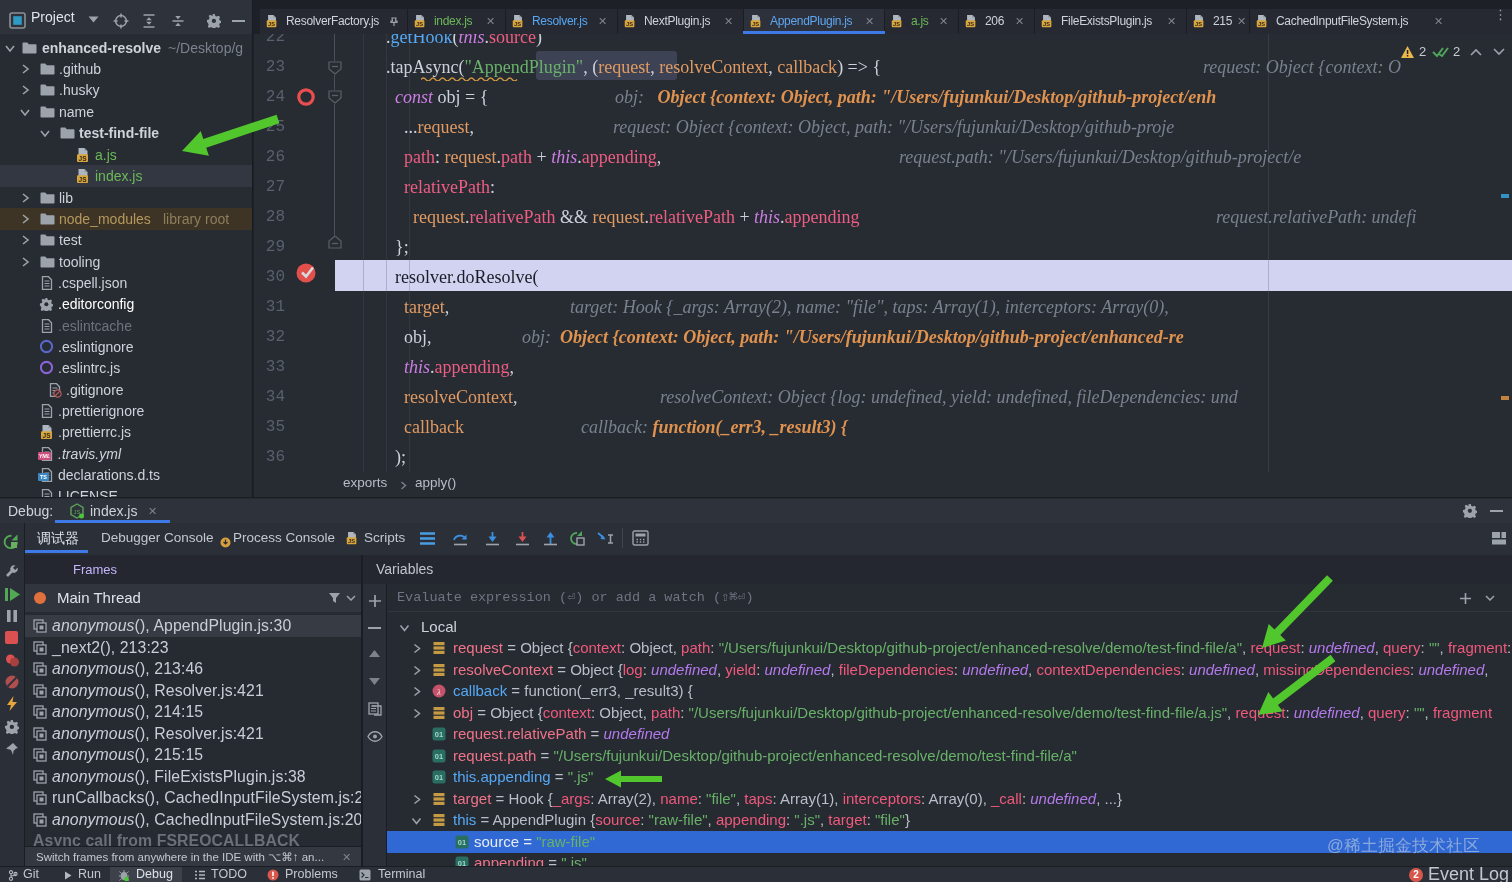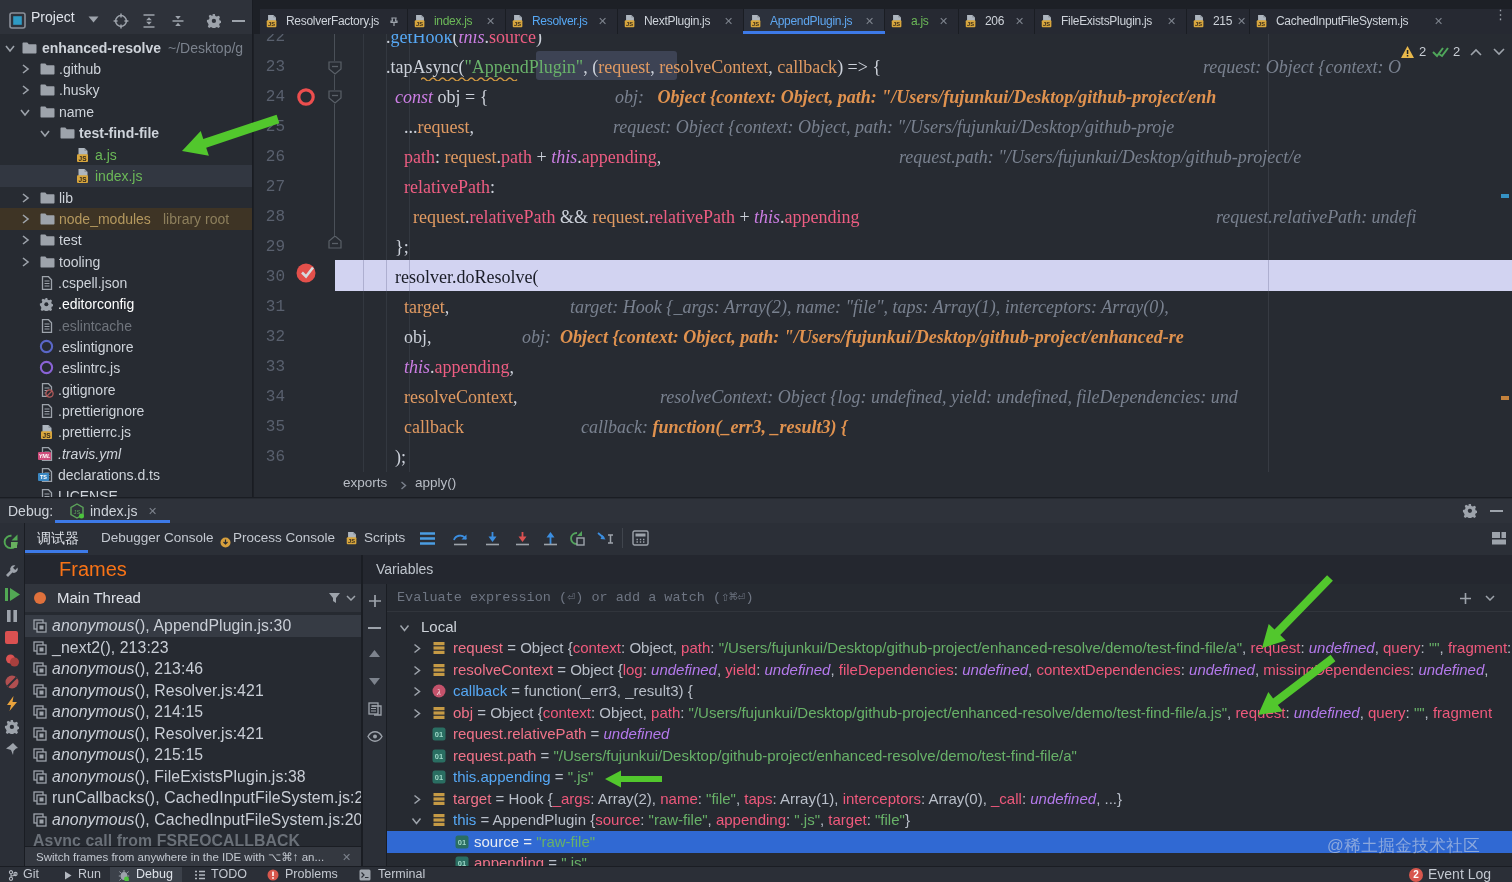--- a/index.html
+++ b/index.html
@@ -175,21 +175,21 @@
           <circle cx="8" cy="8" r="6" fill="none" stroke="#5a67c7" stroke-width="2.2"></circle>
         </svg>
         <span class="a" style="left:58px;color:#ced3da">.eslintignore</span>
       </div>
       <div class="trow" style="top:323px;">
         <svg class="a" style="left:39px;top:3px" width="15" height="15" viewBox="0 0 16 16">
           <circle cx="8" cy="8" r="6" fill="none" stroke="#8a63d6" stroke-width="2.2"></circle>
         </svg>
         <span class="a" style="left:58px;color:#ced3da">.eslintrc.js</span>
       </div>
-      <div class="trow" style="top:344.5px;">
+      <div class="trow" style="top:344.5px;margin-left:8px;">
         <svg class="a" style="left:39px;top:3px" width="16" height="16" viewBox="0 0 16 16">
           <path fill="none" stroke="#9da3ab" stroke-width="1.3" d="M3.5 1.7h6l3 3v9.6h-9z"></path>
           <path d="M5.5 6h5M5.5 8.5h5M5.5 11h5" stroke="#9da3ab" stroke-width="1.2"></path>
         </svg>
         <circle class="a">
           <svg class="a" style="left:45px;top:10px" width="9" height="9" viewBox="0 0 9 9">
             <circle cx="4.5" cy="4.5" r="3.6" fill="#272b32" stroke="#b25a5a" stroke-width="1.3"></circle>
             <path d="M2 7l5-5" stroke="#b25a5a" stroke-width="1.2"></path>
           </svg>
           <span class="a" style="left:58px;color:#ced3da">.gitignore</span>
@@ -554,21 +554,21 @@
         <svg class="a" style="left:4px;top:196px" width="15" height="15" viewBox="0 0 16 16">
           <path fill="#9da3ab" d="M9.4 1l.5 2.1 1.6.7 2-.9 1.4 1.4-.9 2 .7 1.6 2.1.5v2l-2.1.5-.7 1.6.9 2-1.4 1.4-2-.9-1.6.7-.5 2.1h-2l-.5-2.1-1.6-.7-2 .9-1.4-1.4.9-2-.7-1.6L1 9.4v-2l2.1-.5.7-1.6-.9-2 1.4-1.4 2 .9 1.6-.7L6.4 1z"></path>
           <circle cx="8.4" cy="8.4" r="2.3" fill="#2b2f37"></circle>
         </svg>
         <svg class="a" style="left:5px;top:219px" width="14" height="14" viewBox="0 0 14 14">
           <path fill="#9da3ab" d="M8 1l5 5-2 .5L8.5 9 8 13 6 8 1 6.5 4.5 4z"></path>
         </svg>
 </rect>
     </div>
 <div class="a" style="left:25px;top:57px;width:1487px;height:29px;background:#24272f">
-<span class="a" style="left:34px;top:0;height:29px;line-height:29px;font-size:20px;color:#f97316">Frames</span>
+<span class="a" style="left:48px;top:0;height:29px;line-height:29px;font-size:13px;color:#c4b5fd">Frames</span>
 <span class="a" style="left:351px;top:0;height:29px;line-height:29px;font-size:14px;color:#bfc5cd">Variables</span>
 </div>
 <div class="a" style="left:25px;top:86px;width:336px;height:283px;overflow:hidden">
 <div class="a" style="left:0;top:0;width:336px;height:28px;background:#31353d">
 <div class="a" style="left:9px;top:8px;width:12px;height:12px;border-radius:6px;background:#e0713c"></div>
 <span class="a" style="left:32px;top:0;height:28px;line-height:28px;font-size:15px;color:#dfe3ea">Main Thread</span>
 <svg class="a" style="left:303px;top:7px" width="13" height="13" viewBox="0 0 13 13">
           <path d="M1 2h11L8 7v5L5 10V7z" fill="#9da3ab"></path>
         </svg>
 <svg class="a" style="left:321px;top:11px" width="10" height="6" viewBox="0 0 10 6">
@@ -759,20 +759,20 @@
     </svg>
 <span class="a" style="left:285px;top:0;height:15px;line-height:15px;font-size:12.5px;color:#c3c8d0">Problems</span>
 <svg class="a" style="left:359px;top:2px" width="12" height="12" viewBox="0 0 12 12">
       <rect x="0.5" y="0.5" width="11" height="11" rx="1.5" fill="#9da3ab"></rect>
       <path d="M2.5 3.5L5 6 2.5 8.5M6 8.5h3.5" stroke="#2b2f37" stroke-width="1.2" fill="none"></path>
     </svg>
 <span class="a" style="left:378px;top:0;height:15px;line-height:15px;font-size:12.5px;color:#c3c8d0">Terminal</span>
 <div class="a" style="left:1409px;top:1px;width:14px;height:14px;border-radius:7px;background:#d8574d">
       <span style="position:absolute;left:0;width:14px;text-align:center;top:0;height:14px;line-height:14px;font-size:10px;color:#fff;font-weight:bold">2</span>
     </div>
-<span class="a" style="left:1428px;top:0;height:15px;line-height:15px;font-size:14px;color:#c3c8d0">Event Log</span>
+<span class="a" style="left:1428px;top:0;height:15px;line-height:15px;font-size:18px;color:#c3c8d0">Event Log</span>
 </div>
 <span class="a" style="left:1327px;top:835px;font-size:16.5px;color:rgba(215,220,230,0.55);letter-spacing:0.5px">@稀土掘金技术社区</span>
 <svg class="a" style="left:0;top:0;pointer-events:none" width="1512" height="882" viewBox="0 0 1512 882">
 <polygon points="276.6,114.7 203.3,139.1 200.7,131.1 182.0,151.0 208.9,155.7 206.2,147.7 279.4,123.3" fill="#52c72d"></polygon>
 <polygon points="1327.1,575.2 1274.5,629.4 1268.7,623.9 1262.0,648.0 1285.9,640.6 1280.2,635.0 1332.9,580.8" fill="#52c72d"></polygon>
 <polygon points="1330.6,654.8 1273.1,698.5 1268.3,692.1 1258.0,715.0 1282.8,711.2 1277.9,704.9 1335.4,661.2" fill="#52c72d"></polygon>
 <polygon points="662.0,776.0 621.0,776.0 621.0,770.5 605.0,779.0 621.0,787.5 621.0,782.0 662.0,782.0" fill="#52c72d"></polygon>
 </svg>
 </body></html>

